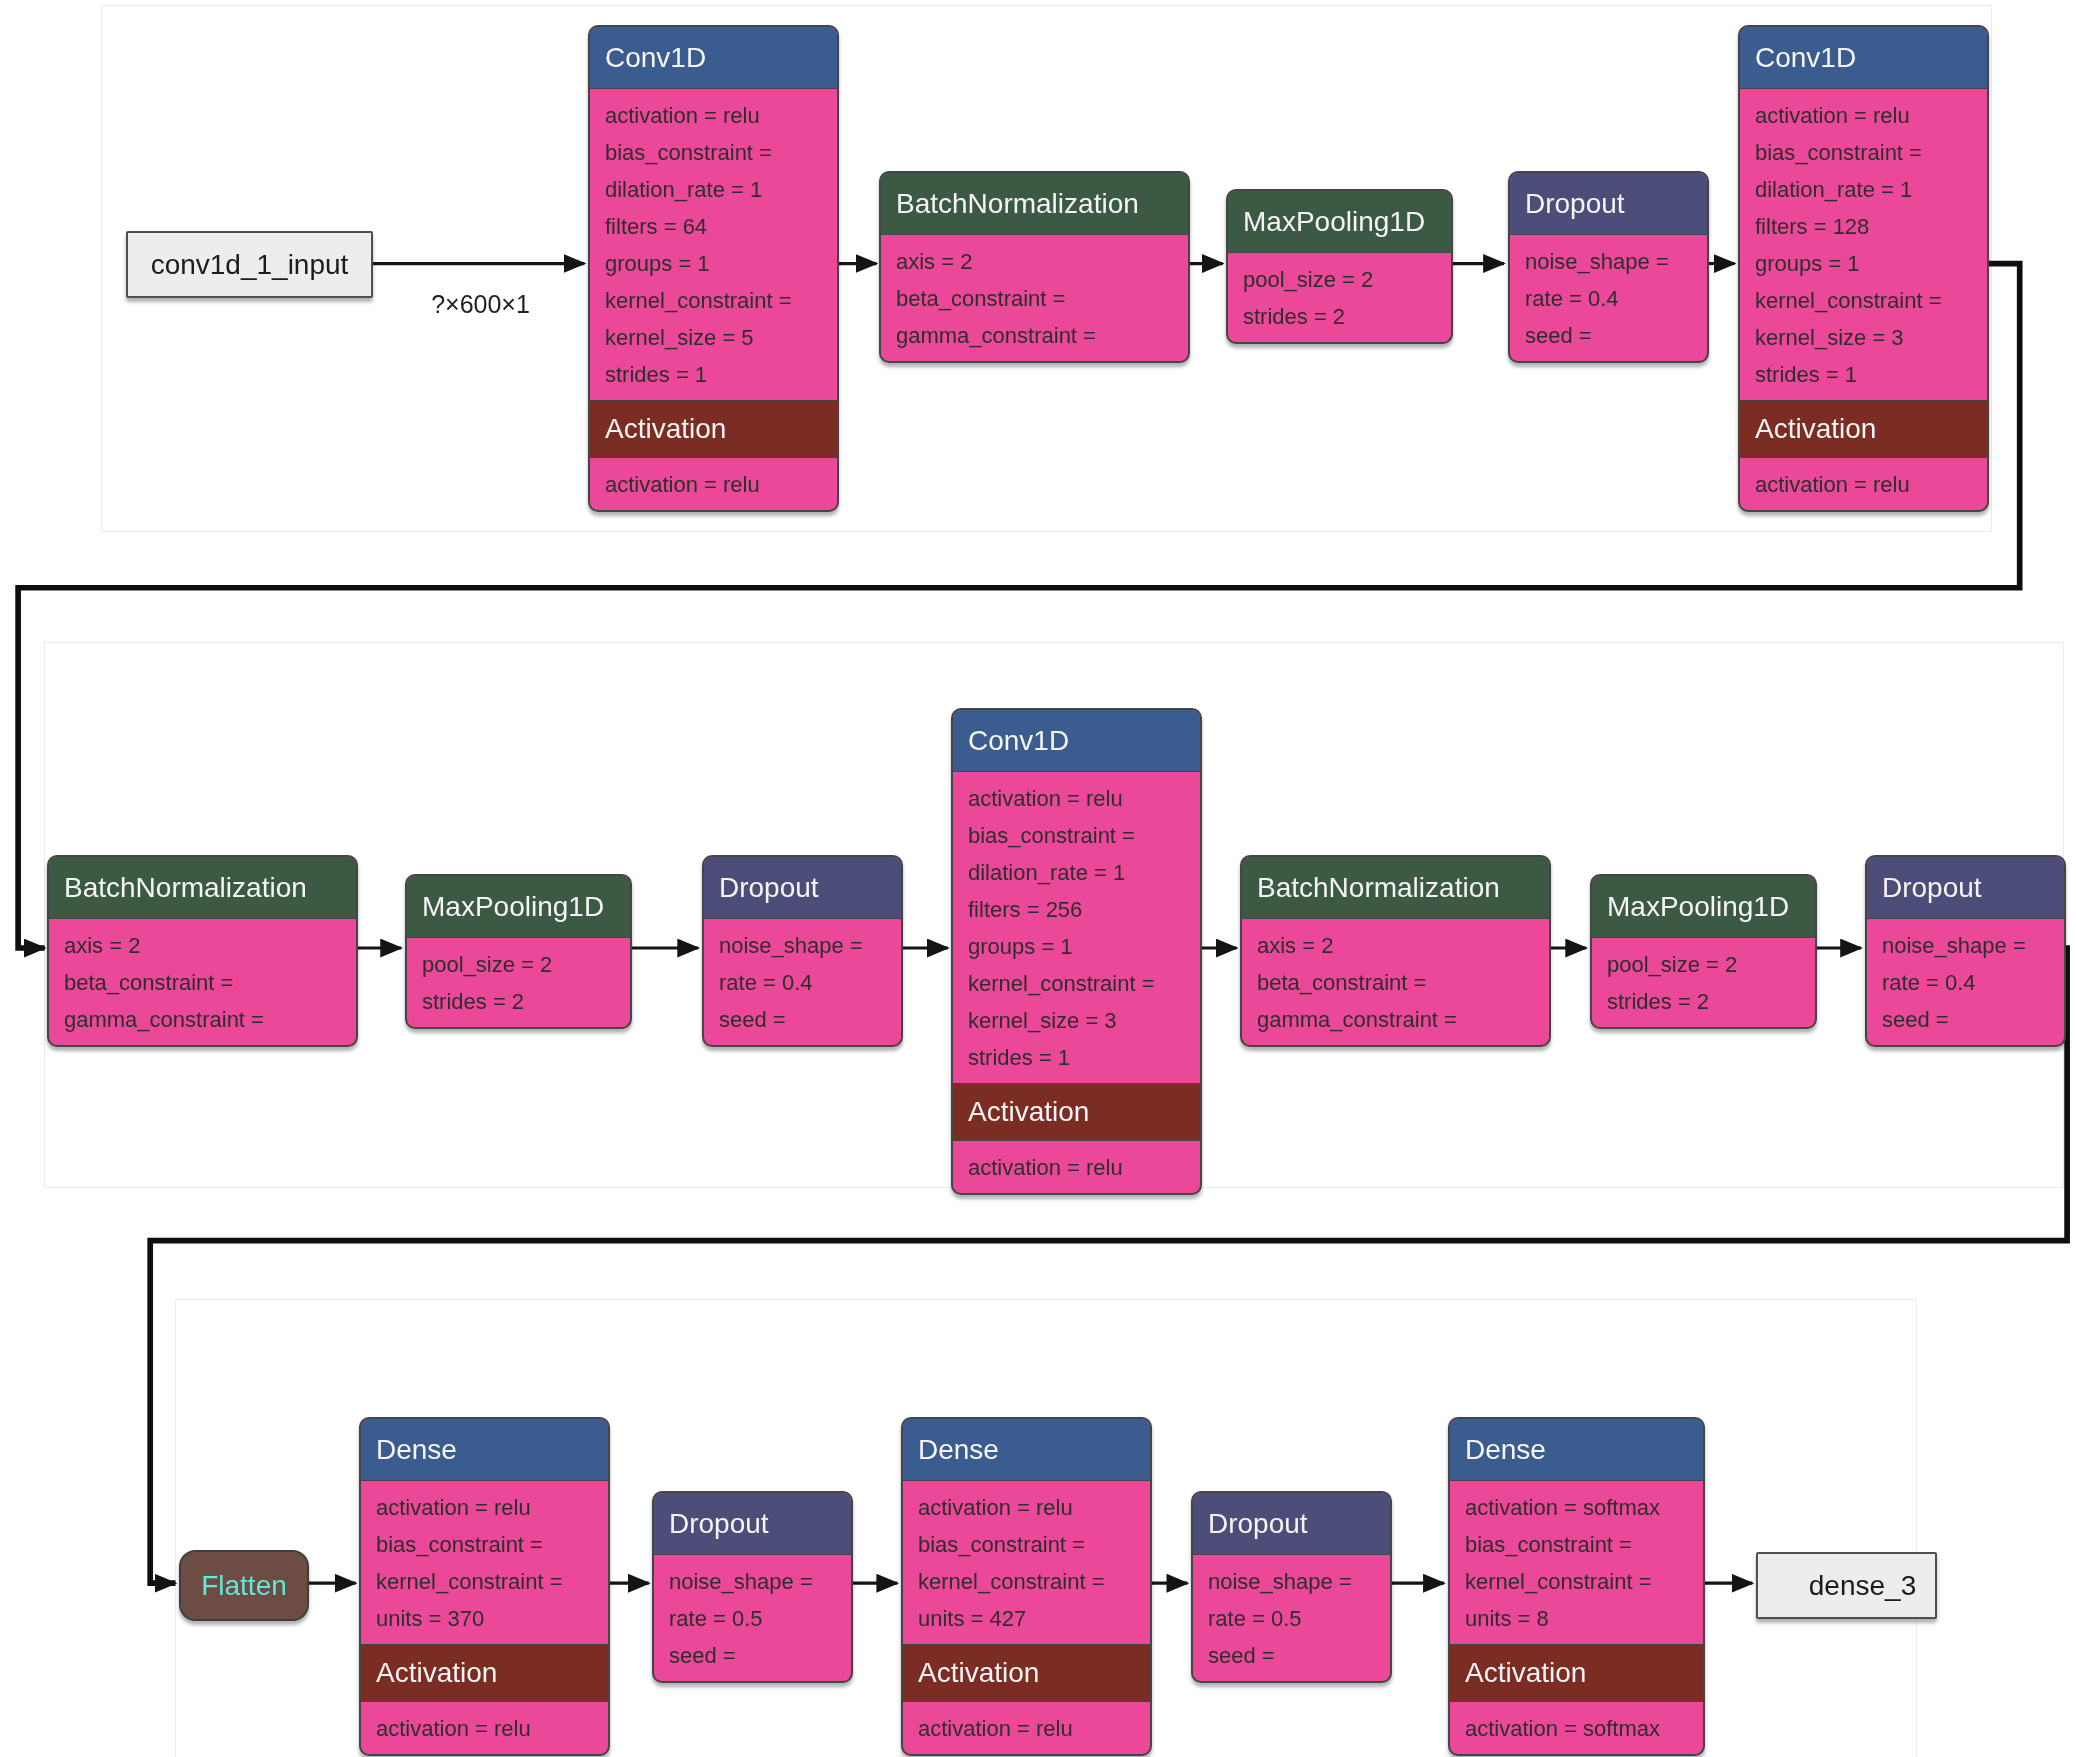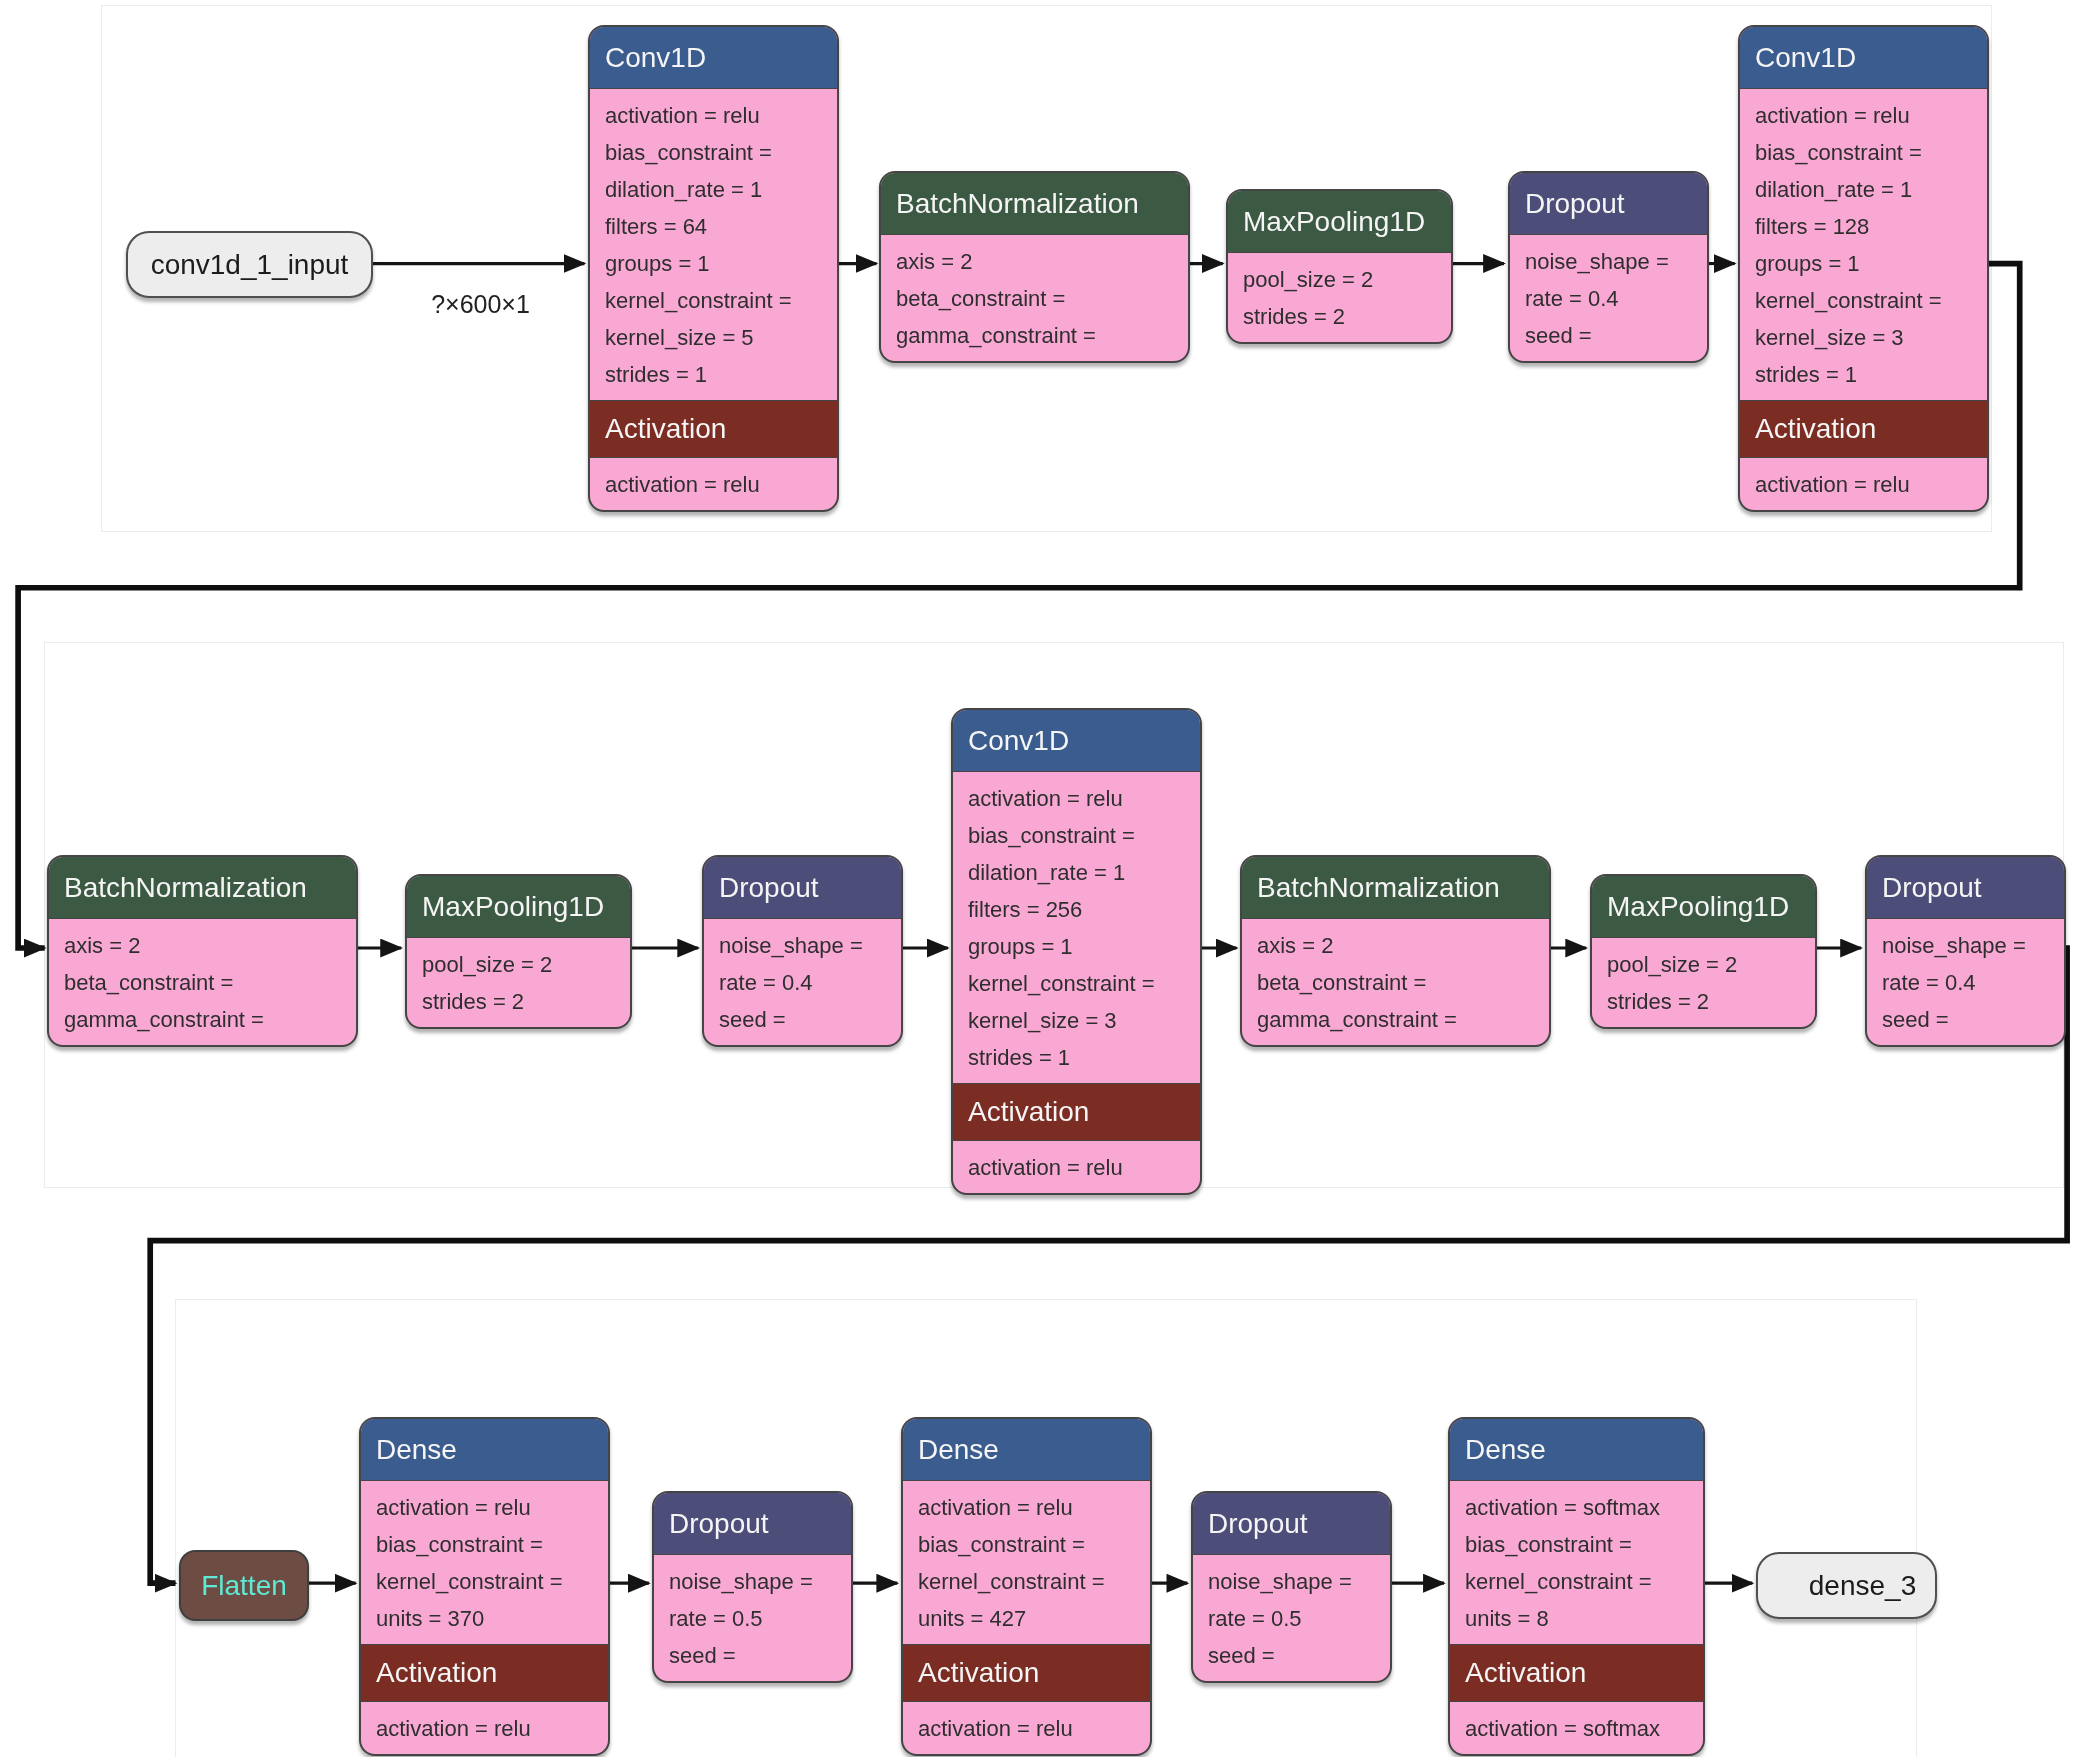--- a/index.html
+++ b/index.html
@@ -14,23 +14,23 @@
     position:absolute;
     background:#ffffff;
     border:1.3px solid #ececec;
     z-index:0;
   }
   #edges{
     position:absolute;left:0;top:0;z-index:1;
   }
   .node{
     position:absolute;
-    background:#f9a8d4;
+    background:#ec4899;
     border:2.5px solid #454545;
-    border-radius:16px;
+    border-radius:10px;
     box-shadow:0 3.8px 3.8px rgba(0,0,0,0.30);
     z-index:2;
     overflow:hidden;
   }
   .hdr{
     height:61px;
     display:flex;align-items:center;
     padding-left:15px;
     color:#f5f5f5;
     font-size:28px;
@@ -49,21 +49,21 @@
     padding:7.6px 0 7.6px 15px;
     font-size:22px;
     line-height:37px;
     color:#2e2e2e;
     white-space:nowrap;
   }
   .io{
     position:absolute;
     background:#ededed;
     border:2.5px solid #4f4f4f;
-    border-radius:23px;
+    border-radius:2px;
     display:flex;align-items:center;justify-content:center;
     font-size:28px;color:#1c1c1c;
     box-shadow:0 3.2px 3.8px rgba(0,0,0,0.30);
     z-index:2;
     white-space:nowrap;
   }
   .io.brown{
     background:#6d4c43;color:#5eead4;
     border-radius:16.4px;border-color:#3f3f3f;
   }

